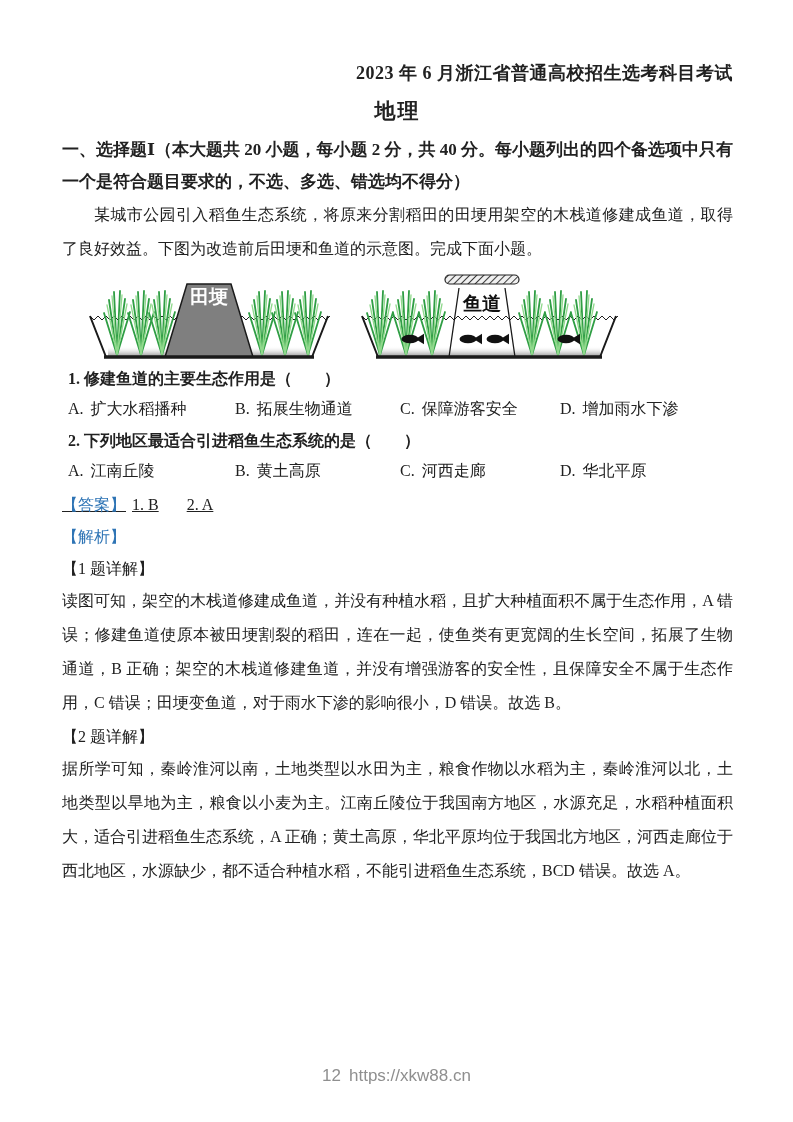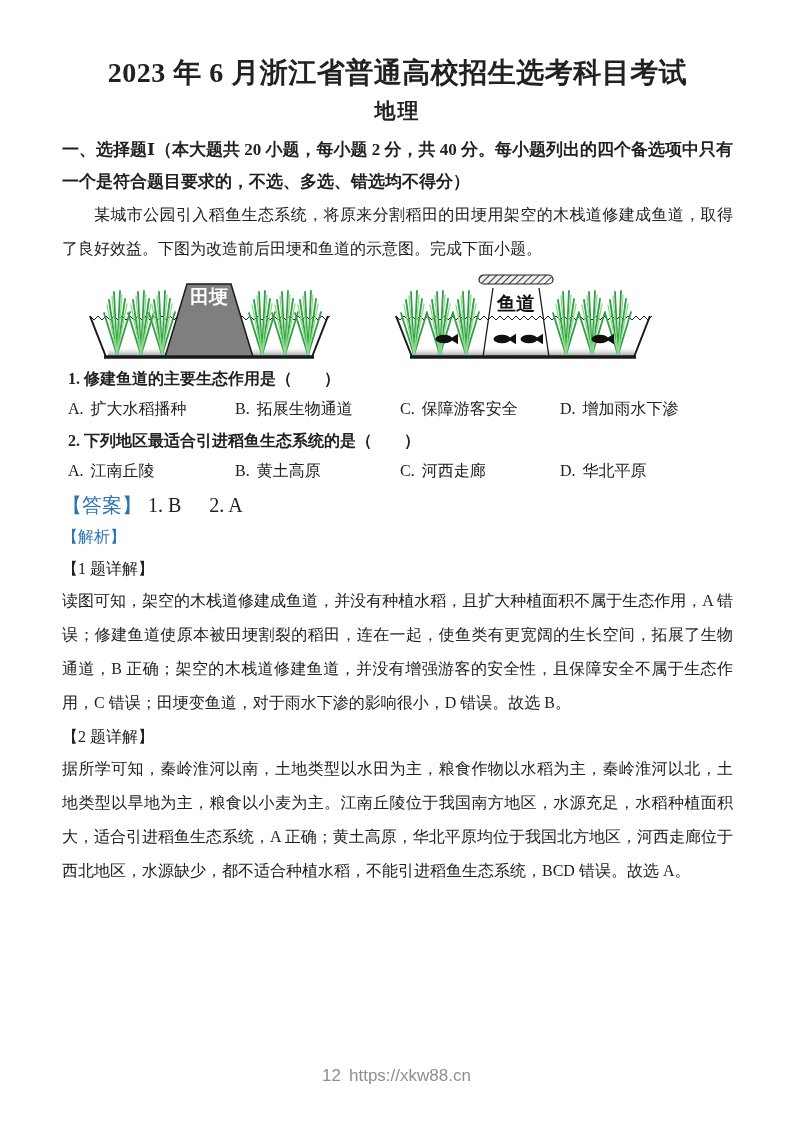--- a/index.html
+++ b/index.html
@@ -8,47 +8,47 @@
     width:793px; height:1122px;
     margin:0 auto;
     box-sizing:border-box;
     padding:58px 60px 0 62px;
     background:#ffffff;
     color:#212121;
     font-family:"Liberation Serif","DejaVu Serif",serif;
     overflow:hidden;
   }
   .title {
-    font-size:28px; line-height:30px; font-weight:700;
-    text-align:center; margin:0; letter-spacing:0.5px;
+    font-size:18px; line-height:30px; font-weight:700;
+    text-align:right; margin:0; letter-spacing:0.5px;
   }
   .subject {
     font-size:21px; line-height:30px; font-weight:700;
     text-align:center; margin:8px 0 5px; letter-spacing:2px;
   }
   .section-heading {
     font-size:17px; font-weight:700; line-height:32px;
     margin:8px 0 0; text-align:justify;
   }
   .para {
     font-size:16px; line-height:34px; margin:0; text-align:justify;
   }
   .indent { text-indent:2em; }
   .figures {
-    display:flex; align-items:flex-end; gap:54px;
+    display:flex; align-items:flex-end; gap:20px;
     padding-left:22px; margin:4px 0 2px;
   }
   .fig { display:block; }
   .qline  { font-size:16px; line-height:30px; margin:2px 0 0; padding-left:6px;font-weight:bold; }
   .options {
     display:grid; grid-template-columns:167px 165px 160px 1fr;
     font-size:16px; line-height:30px; padding-left:6px;
   }
   .opt .key { margin-right:7px; }
-  .ansline { font-size:20px; line-height:30px; margin:4px 0 0; }
+  .ansline { font-size:16px; line-height:30px; margin:4px 0 0;text-decoration:underline; }
   .explhead { font-size:16px; line-height:30px; margin:2px 0 0; }
   .blue { color:#2e74b5; }
   .bold { font-weight:700; }
   .ans-item { margin-left:6px; }
   .ans-item.gap { margin-left:28px; }
   .kaiti { font-style:italic; line-height:33px; margin-top:4px; }
   .footer {
     position:absolute; left:0; right:0; top:1066px;
     text-align:center;
     font-family:"Liberation Sans","DejaVu Sans",sans-serif;

